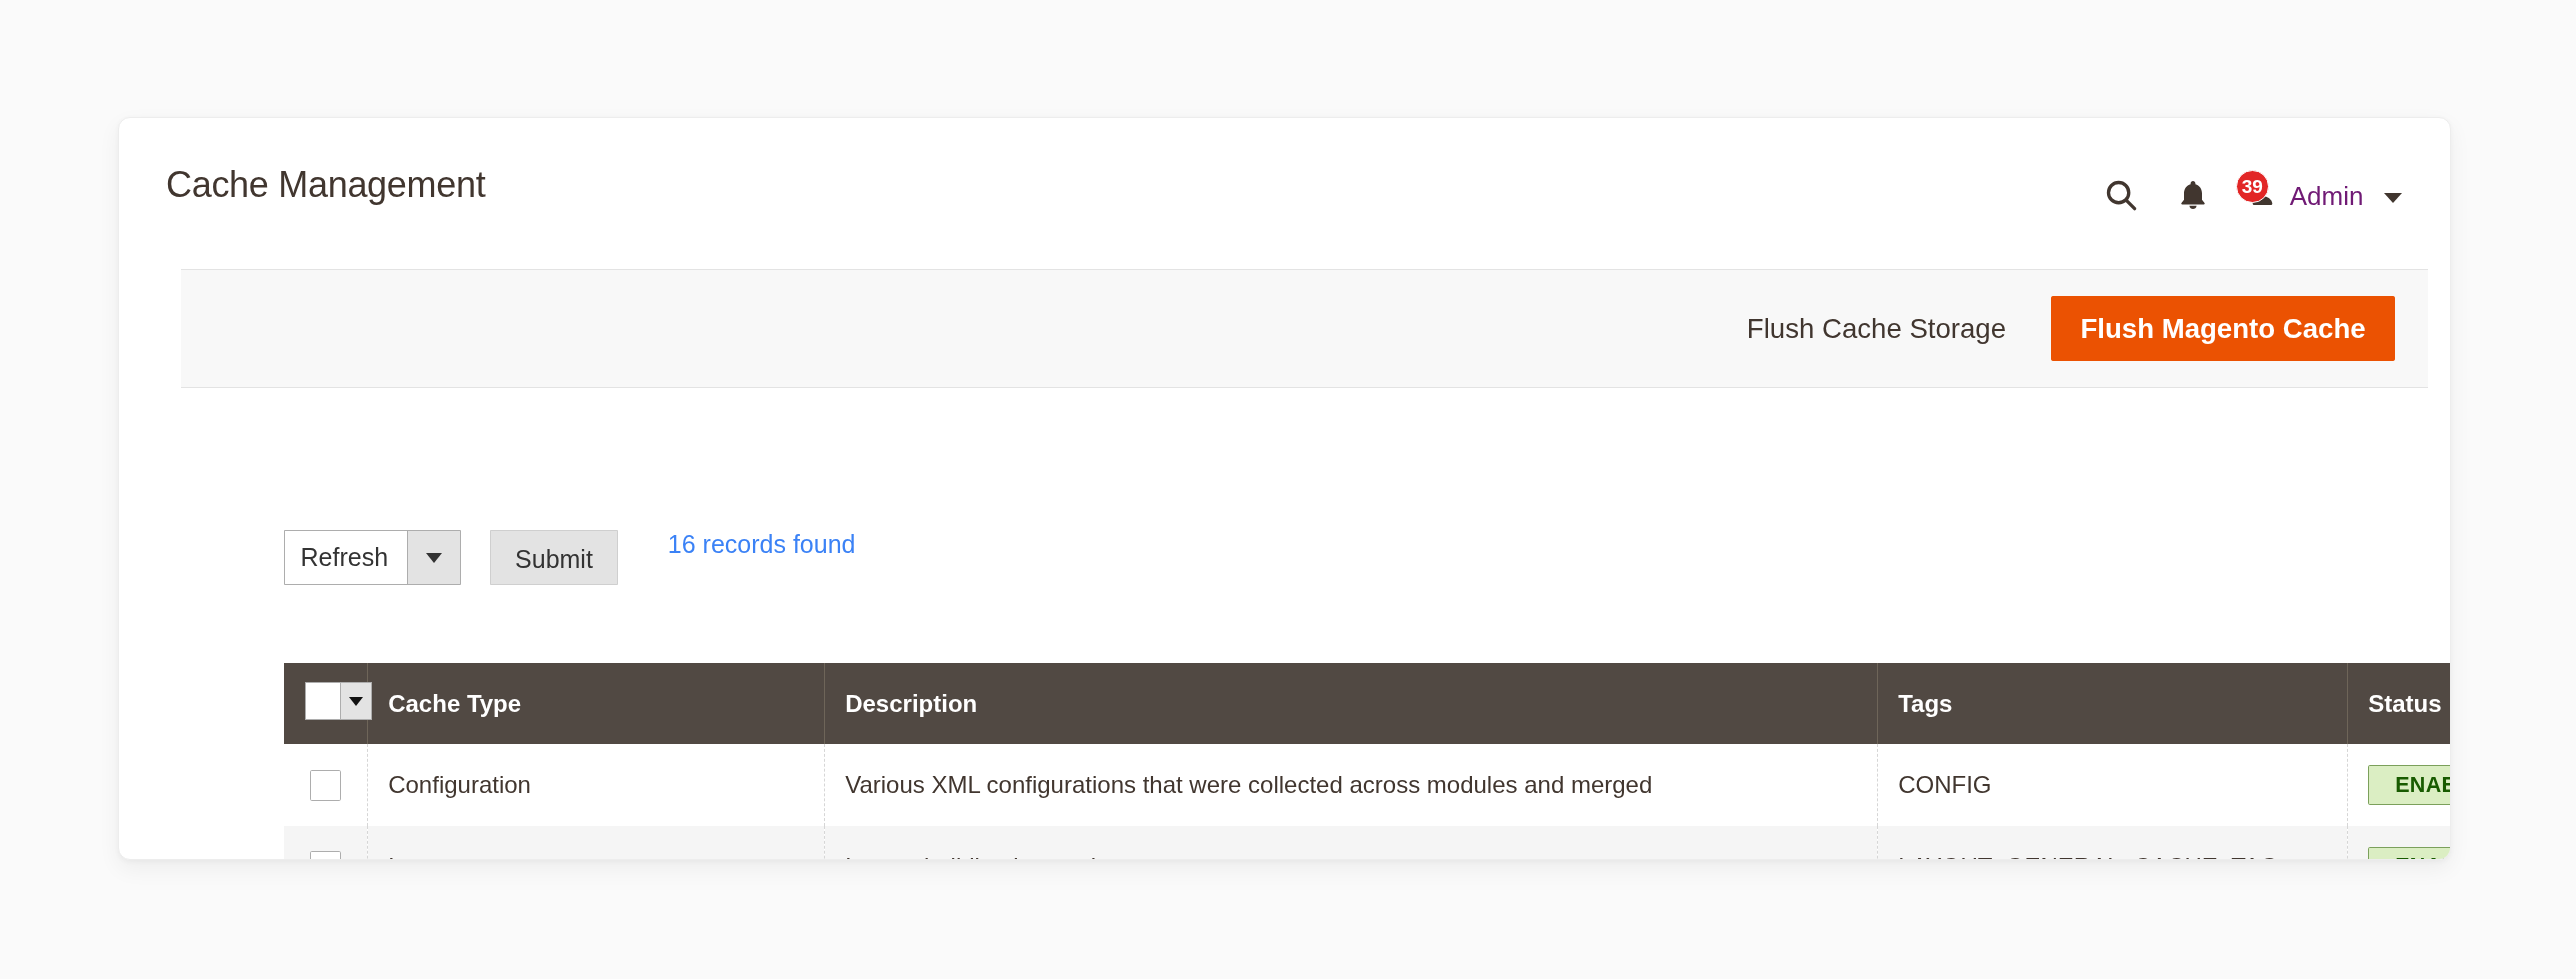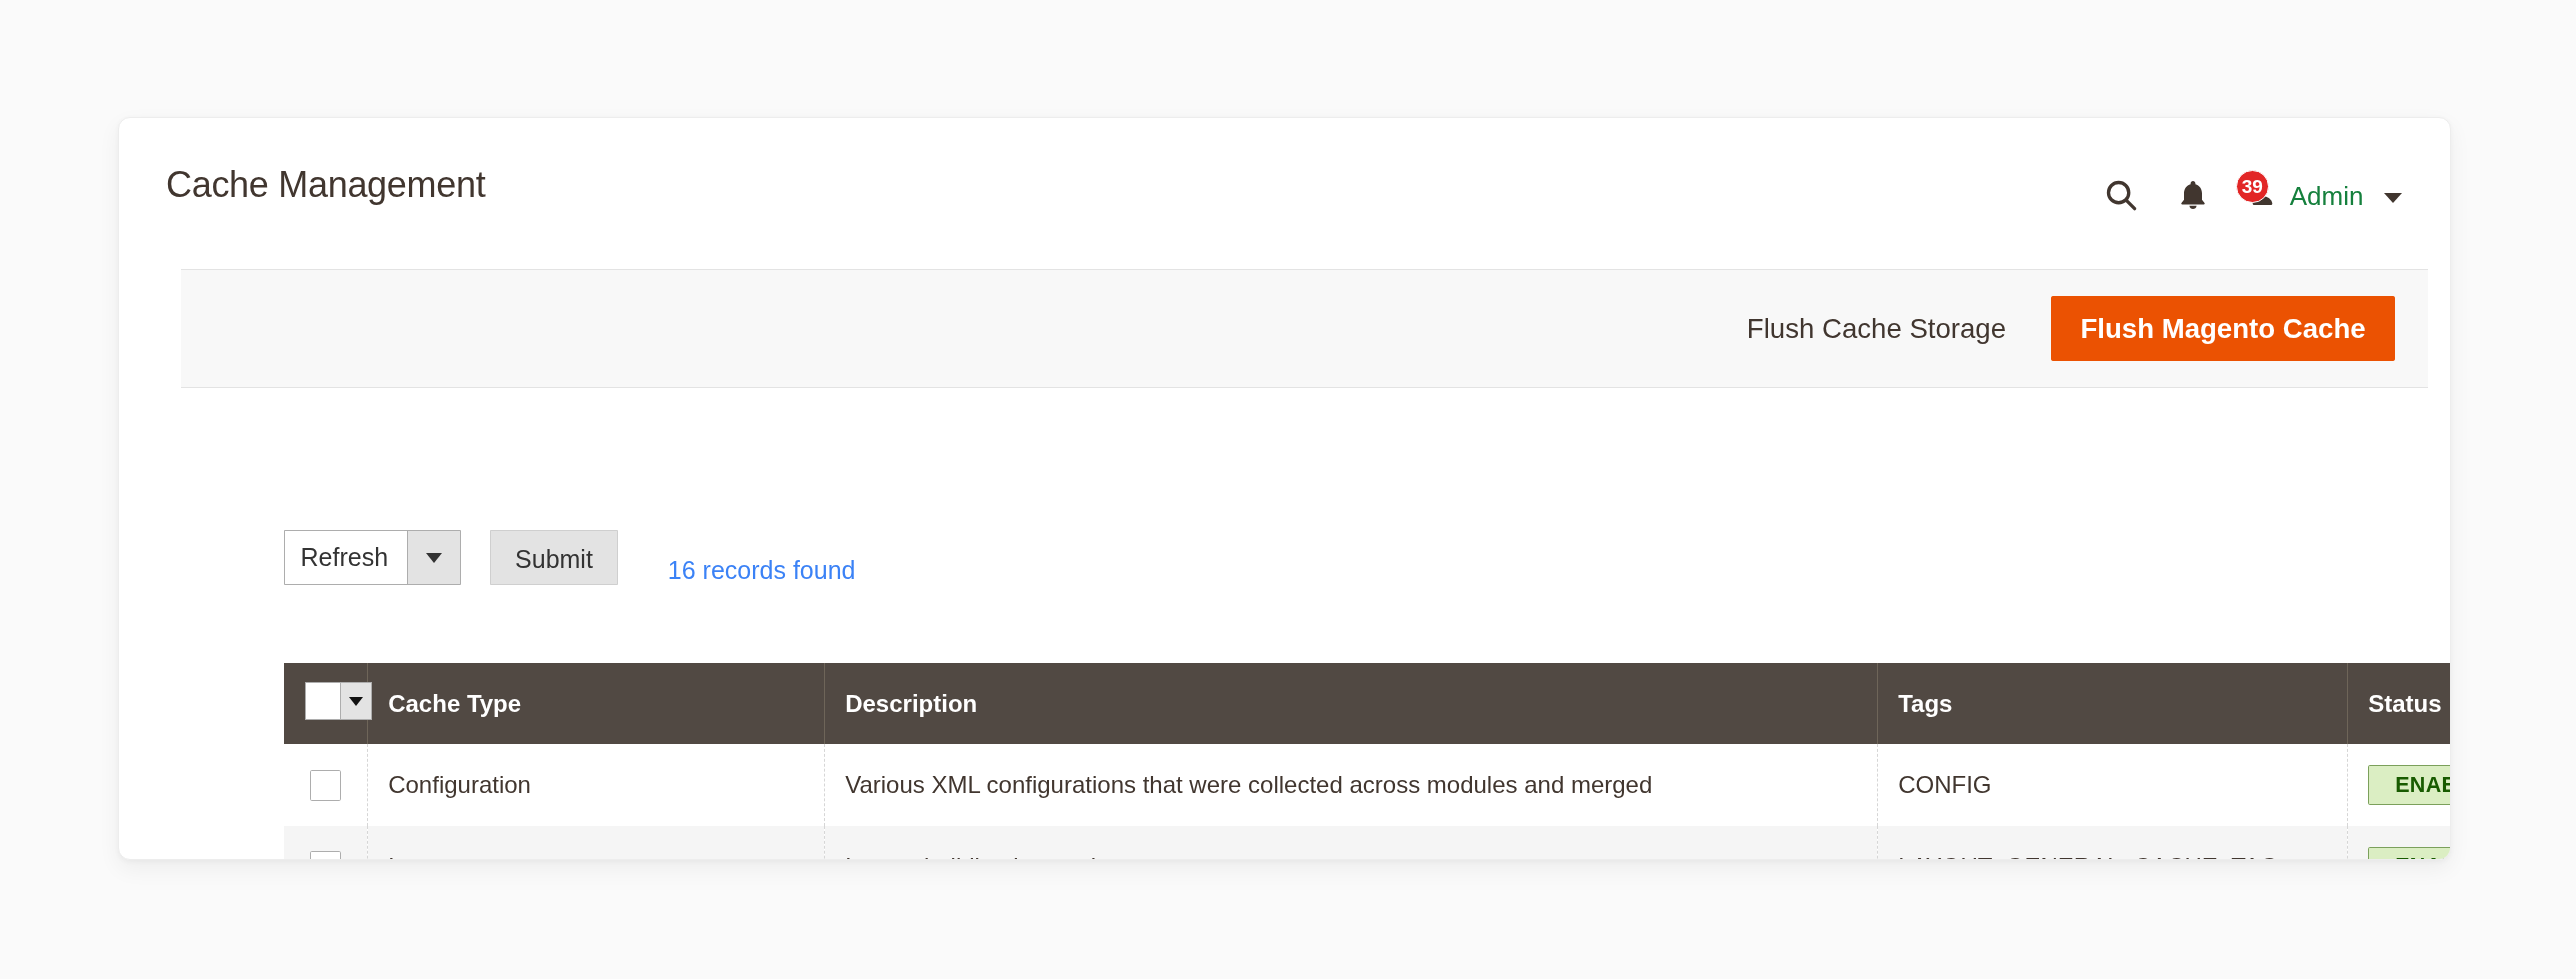--- a/index.html
+++ b/index.html
@@ -79,21 +79,21 @@
     margin-left: 46px;
   }
   .admin-btn {
     display: flex;
     align-items: center;
     gap: 12px;
     padding-left: 12px;
   }
   .admin-name {
     font-size: 26px;
-    color: #15803d;
+    color: #701a75;
     font-weight: 400;
     white-space: nowrap;
   }
   .caret-down {
     width: 0; height: 0;
     border-left: 9.5px solid transparent;
     border-right: 9.5px solid transparent;
     border-top: 10.3px solid #41362f;
     margin-left: 8.6px;
     margin-top: 2.6px;
@@ -139,21 +139,21 @@
     font-family: inherit;
     line-height: 1;
   }
 
   
   .grid-toolbar {
     position: absolute;
     left: 165px;
     top: 412px;
     display: flex;
-    align-items: flex-end;
+    align-items: flex-start;
   }
   .select-wrap {
     display: flex;
     align-items: stretch;
     height: 55px;
     border: 0.9px solid #adadad;
     border-radius: 0.9px;
     background: #ffffff;
   }
   .select-value {

